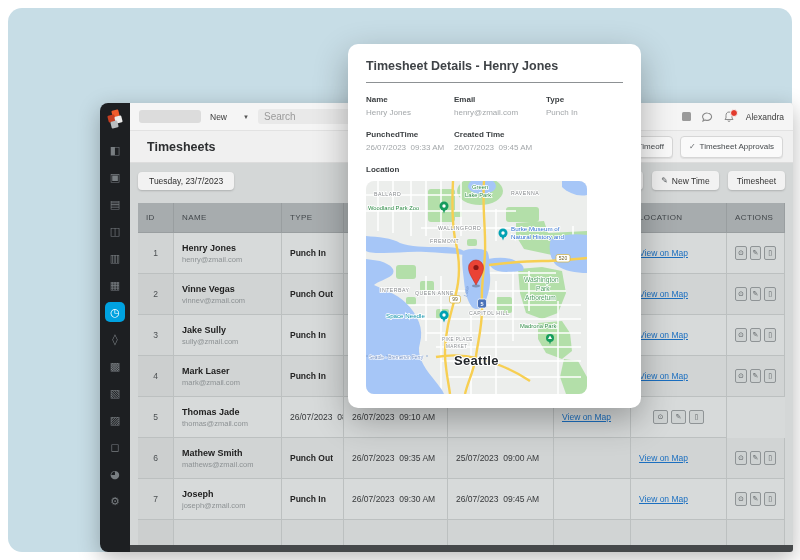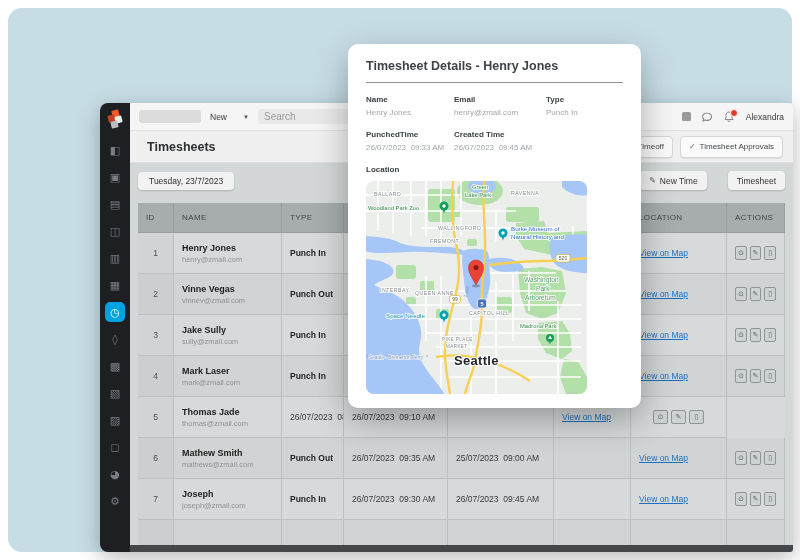--- a/index.html
+++ b/index.html
@@ -43,21 +43,21 @@
   .pagehead{height:31px;background:#f0f0f0;border-bottom:1px solid #dddddd;display:flex;align-items:center;
             padding:0 10px;gap:7px;flex-shrink:0;}
   .pagehead .title{font-size:12.5px;font-weight:bold;color:#2d2f31;margin-left:7px;}
   .ph-sp{flex:1;}
   .dots{font-size:9px;color:#6f7477;font-family:"DejaVu Sans",sans-serif;cursor:pointer;}
   .hbtn{height:20px;display:flex;align-items:center;gap:4px;background:#fafafa;border:1px solid #d6d6d6;
         border-radius:4px;padding:0 8px;font-size:8px;color:#45494c;box-shadow:0 1px 1px rgba(0,0,0,.07);cursor:pointer;}
   .hbtn .ic{font-size:8px;color:#66696c;font-family:"DejaVu Sans",sans-serif;}
 
   .content{flex:1;padding:8px 8px 0 8px;display:flex;flex-direction:column;overflow:hidden;}
-  .toolbar{display:flex;align-items:center;margin-bottom:13px;gap:15px;}
+  .toolbar{display:flex;align-items:center;margin-bottom:13px;gap:3px;}
   .chip{background:#f2f2f2;border-radius:4px;padding:4px 11px;font-size:8.5px;color:#2f2f2f;
         box-shadow:0 1px 2px rgba(0,0,0,.18);cursor:pointer;}
   .pg-txt{font-size:8px;color:#55585a;margin-right:2px;}
   .pg-btn{width:15px;height:15px;background:#e4e4e4;border-radius:3px;display:flex;align-items:center;justify-content:center;
           font-size:9px;color:#555;cursor:pointer;box-shadow:0 1px 1px rgba(0,0,0,.1);}
   .cbtn{height:19px;display:flex;align-items:center;gap:4px;background:#f2f2f2;border-radius:4px;padding:0 9px;
         font-size:8.5px;color:#333;box-shadow:0 1px 2px rgba(0,0,0,.18);cursor:pointer;margin-left:6px;}
   .cbtn .ic{font-size:8px;color:#5c6063;font-family:"DejaVu Sans",sans-serif;}
 
   

